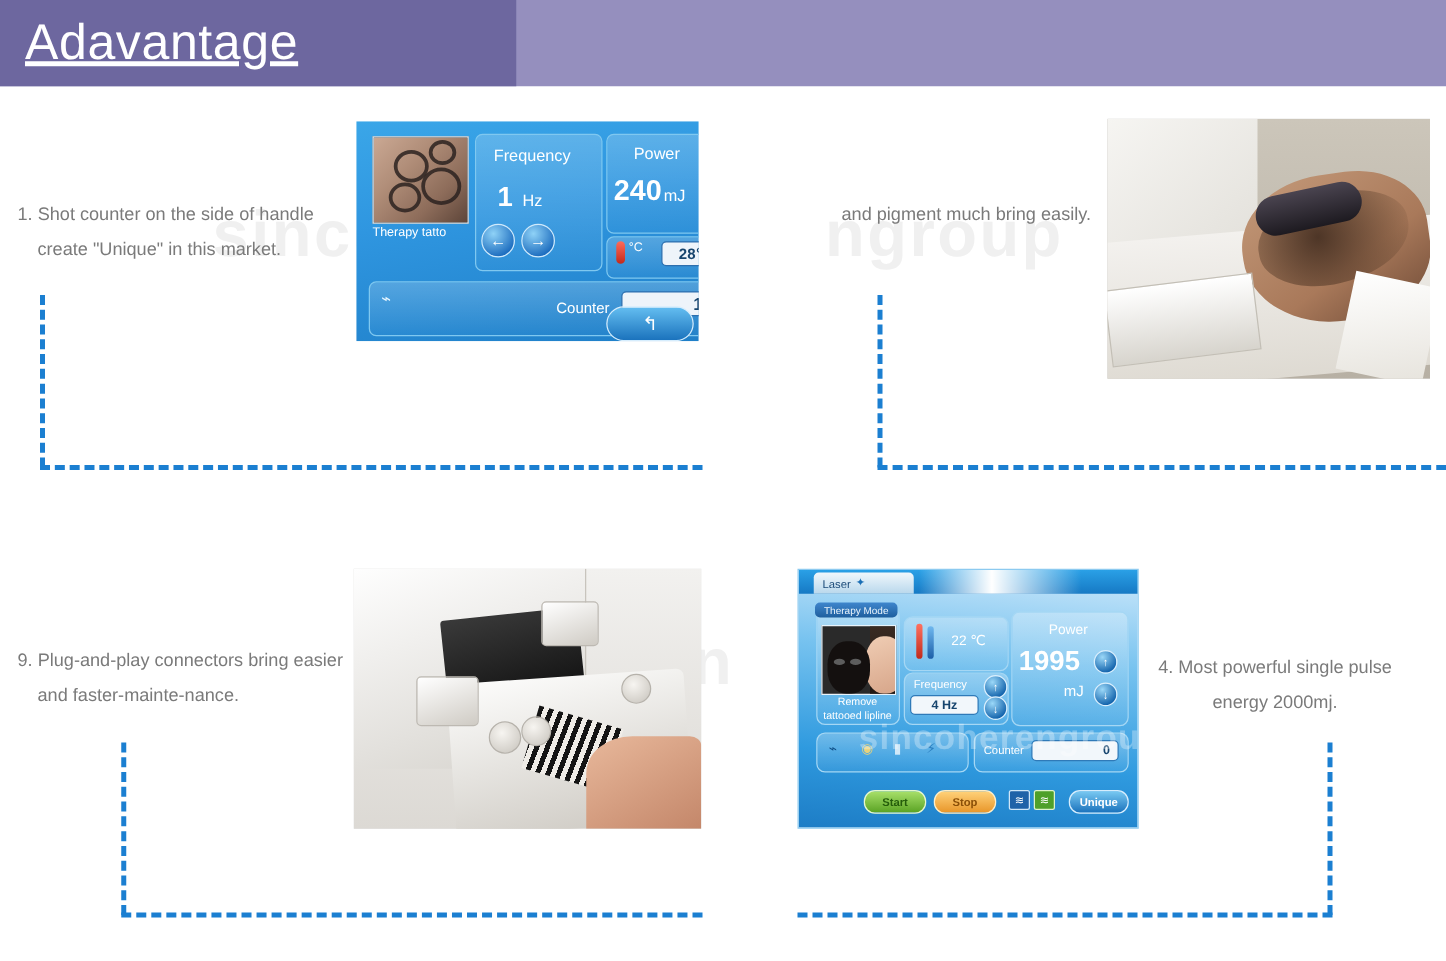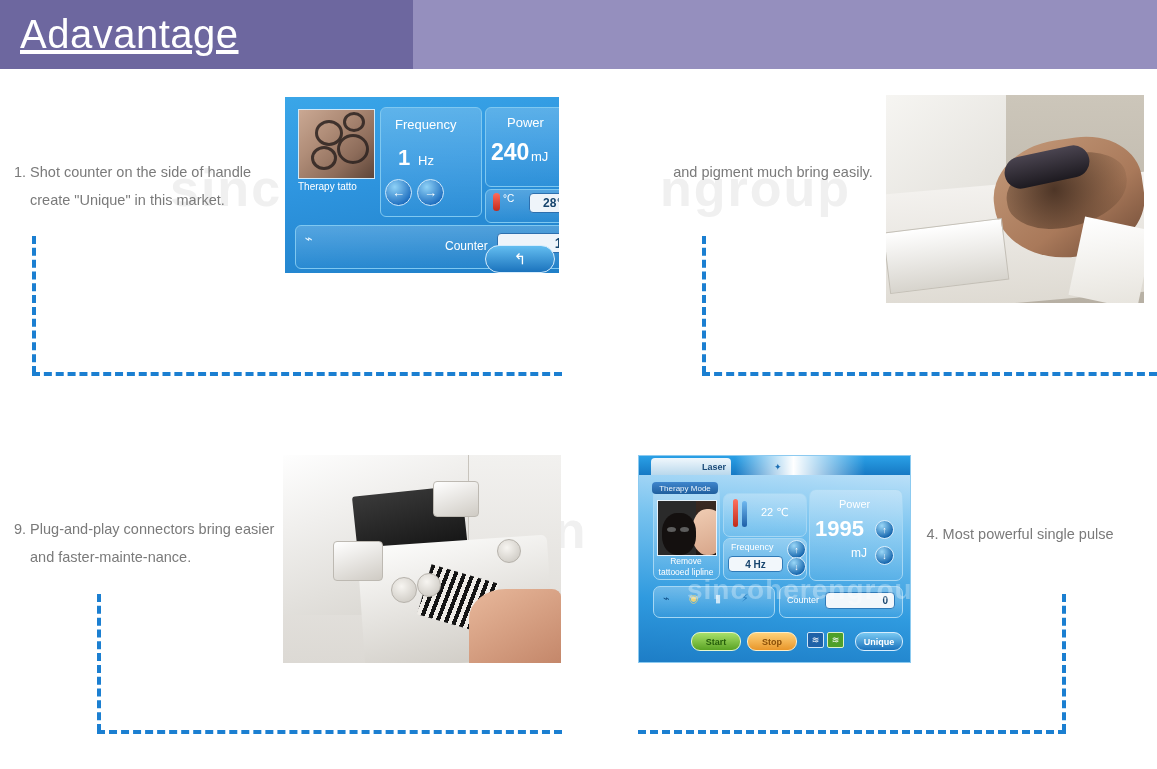--- a/index.html
+++ b/index.html
@@ -110,21 +110,21 @@
 
   
   .scr4{left:638px;top:455px;width:273px;height:208px;
     background:linear-gradient(185deg,#cfe9fb 0%,#76c2ef 35%,#2f9adf 72%,#1d7dc6 100%);
     border:1px solid #8ccaf0;box-sizing:border-box;overflow:hidden;}
   .s4-topbar{position:absolute;left:0;top:0;width:273px;height:19px;
     background:linear-gradient(180deg,#2aa0e6,#1679c4);}
   .s4-tab{position:absolute;left:12px;top:2px;width:80px;height:17px;
     background:linear-gradient(180deg,#f0f7fc,#b9d8ec);border-radius:4px 4px 0 0;
     display:flex;align-items:center;gap:4px;padding-left:7px;box-sizing:border-box;}
-  .s4-tab span{font-size:9px;color:#1b4a78;font-weight:700;margin-left:44px;}
+  .s4-tab span{font-size:9px;color:#1b4a78;font-weight:400;}
   .s4-flash{position:absolute;left:96px;top:0;width:130px;height:19px;
     background:linear-gradient(90deg,rgba(255,255,255,0),#ffffff 45%,rgba(255,255,255,0));}
   .s4-cell{position:absolute;border:1px solid #a5d7f4;border-radius:7px;
     background:linear-gradient(180deg,rgba(255,255,255,.28),rgba(255,255,255,.05));}
   .s4-hdr{position:absolute;background:linear-gradient(180deg,#3f86cd,#1f5f9e);
     border-radius:4px;color:#eaf4fc;font-size:8px;display:flex;align-items:center;
     justify-content:center;}
   .s4-thumb{position:absolute;left:54px;top:40px;width:72px;height:62px;
     border:1px solid #e8f3fb;overflow:hidden;background:#2a2a2a;}
   .s4-thumb .hair{position:absolute;left:38px;top:0;width:34px;height:62px;
@@ -176,20 +176,21 @@
   </div>
   <div class="caption cap2">
     <span class="cap-ind">and pigment much bring easily.</span>
   </div>
   <div class="caption cap3">
     <span>9. Plug-and-play connectors bring easier</span>
     <span class="cap-ind">and faster-mainte-nance.</span>
   </div>
   <div class="caption cap4">
     <span>4. Most powerful single pulse</span>
+    <span class="cap-ind">energy 2000mj.</span>
   </div>
 
   <div class="dash-v" style="left:32px;top:236px;height:138px;"></div>
   <div class="dash-h" style="left:32px;top:372px;width:530px;"></div>
 
   <div class="dash-v" style="left:702px;top:236px;height:138px;"></div>
   <div class="dash-h" style="left:702px;top:372px;width:455px;"></div>
 
   <div class="dash-v" style="left:97px;top:594px;height:138px;"></div>
   <div class="dash-h" style="left:97px;top:730px;width:465px;"></div>

